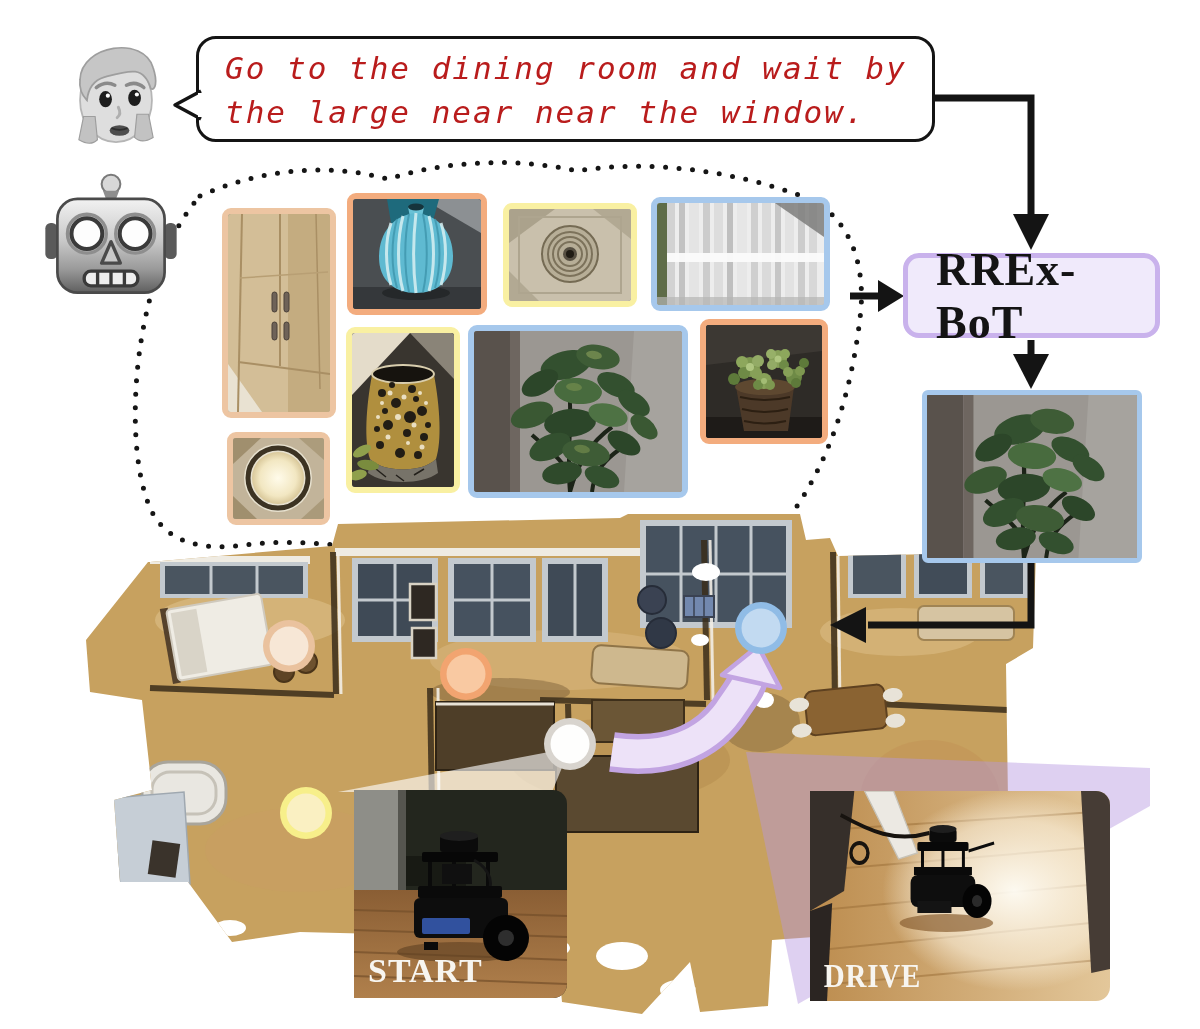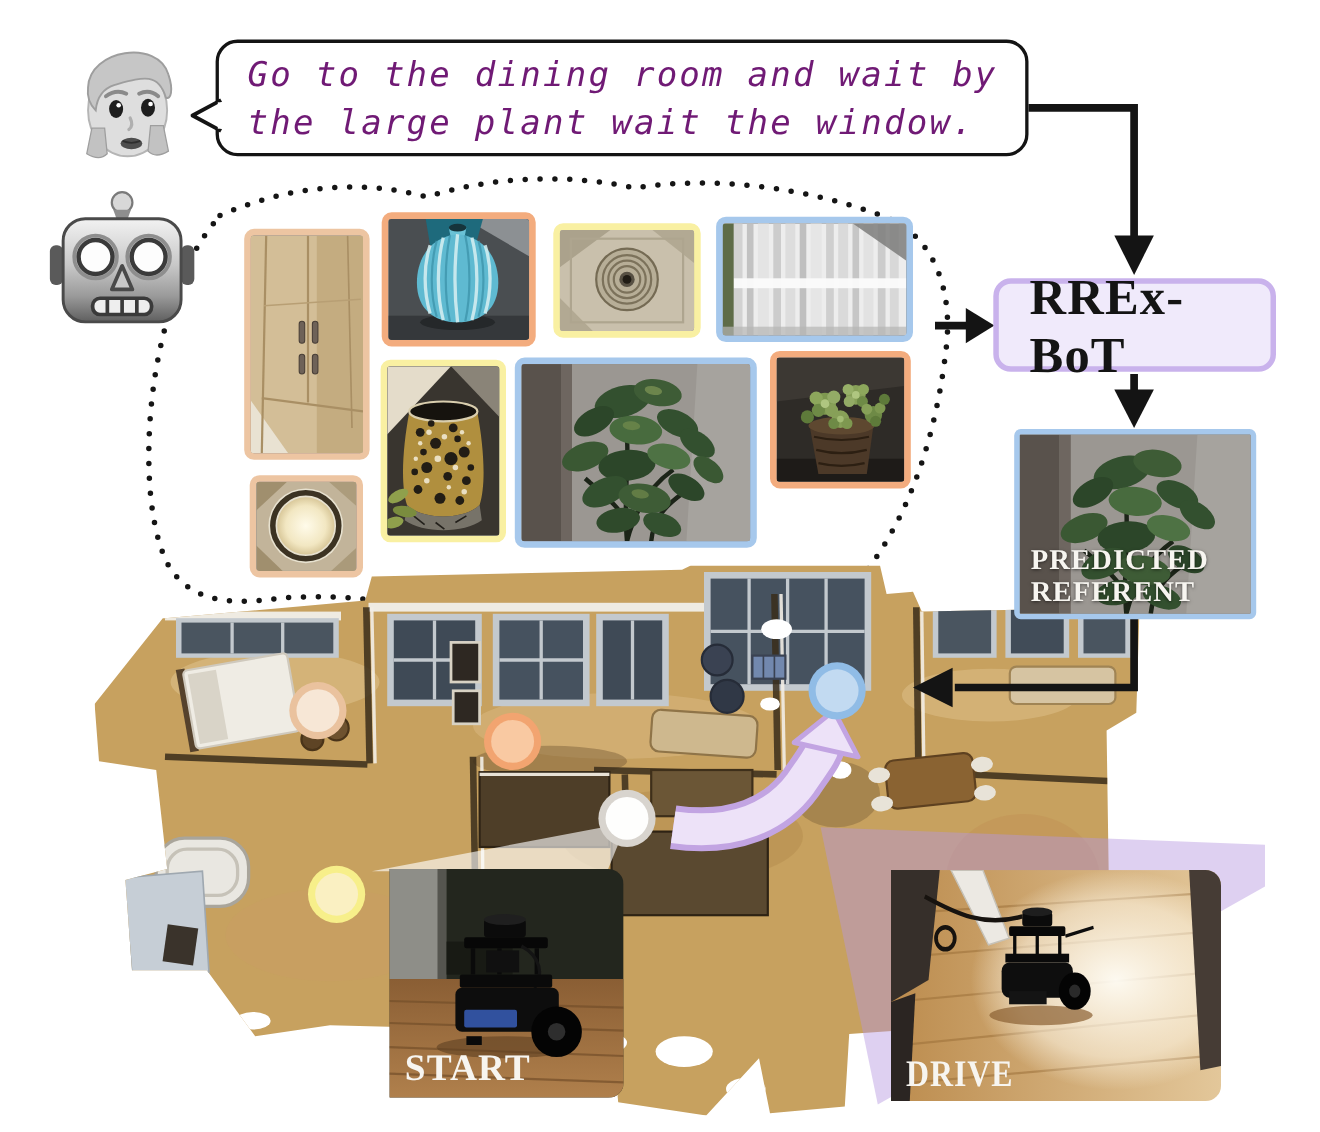--- a/index.html
+++ b/index.html
@@ -4,21 +4,21 @@
 <style>
   html,body{margin:0;padding:0;background:#fff;}
   #fig{position:relative;width:1200px;height:1029px;background:#ffffff;overflow:hidden;
        font-family:"Liberation Serif",serif;}
   .abs{position:absolute;}
   svg{display:block;}
   
   .bubble{left:196px;top:36px;width:739px;height:106px;background:#fff;border:3.5px solid #141414;
           border-radius:20px;box-sizing:border-box;}
   .bubble-text{padding:7px 0 0 26px;font-family:"DejaVu Sans Mono",monospace;font-style:italic;
-               font-size:31px;line-height:44px;letter-spacing:2px;color:#701a75;white-space:nowrap;}
+               font-size:31px;line-height:44px;letter-spacing:2px;color:#b91c1c;white-space:nowrap;}
   .tail{left:172px;top:88px;}
   
   .tile{position:absolute;box-sizing:border-box;border-radius:9px;overflow:hidden;background:#888;}
   .tile svg{width:100%;height:100%;}
   .b-peach{border:6px solid #EDC5A2;}
   .b-orange{border:6px solid #F3AC7E;}
   .b-yellow{border:6px solid #F9F0A2;}
   .b-blue{border:6px solid #A6C8EC;}
   
   .model-box{left:903px;top:253px;width:257px;height:85px;background:#F0EAFB;border:5px solid #C9B2EC;
@@ -260,21 +260,21 @@
     <path d="M50,52 L43,68 L57,68 Z" fill="#C9C9C9" stroke="#4A4A4A" stroke-width="2.5" stroke-linejoin="round"></path>
     <rect x="30" y="74" width="40" height="11" rx="5" fill="#EEEEEE" stroke="#3A3A3A" stroke-width="2.5"></rect>
     <line x1="40" y1="74" x2="40" y2="85" stroke="#3A3A3A" stroke-width="2.5"></line>
     <line x1="50" y1="74" x2="50" y2="85" stroke="#3A3A3A" stroke-width="2.5"></line>
     <line x1="60" y1="74" x2="60" y2="85" stroke="#3A3A3A" stroke-width="2.5"></line>
   </svg>
 
   <div class="abs bubble">
     <div class="bubble-text">
       <div>Go to the dining room and wait by</div>
-      <div>the large plant wait the window.</div>
+      <div>the large near near the window.</div>
     </div>
   </div>
   <svg class="abs tail" width="30" height="34" viewBox="0 0 30 34">
     <path d="M29,3 L3,17 L29,31" fill="#FFFFFF" stroke="#141414" stroke-width="3.5" stroke-linejoin="round"></path>
     <rect x="26" y="5" width="4" height="24" fill="#FFFFFF"></rect>
   </svg>
 
   <div class="tile b-peach" style="left:222px;top:208px;width:114px;height:210px;">
     <svg viewBox="0 0 102 198" preserveAspectRatio="none">
       <rect width="102" height="198" fill="#D3BE97"></rect>
@@ -521,24 +521,20 @@
         <ellipse cx="96" cy="92" rx="26" ry="14" fill="#2C4629" transform="rotate(-5 96 92)"></ellipse>
         <ellipse cx="134" cy="84" rx="20" ry="11" fill="#4E7244" transform="rotate(15 134 84)"></ellipse>
         <ellipse cx="160" cy="72" rx="18" ry="10" fill="#33502F" transform="rotate(35 160 72)"></ellipse>
         <ellipse cx="76" cy="116" rx="22" ry="12" fill="#33502F" transform="rotate(-25 76 116)"></ellipse>
         <ellipse cx="112" cy="122" rx="24" ry="13" fill="#3E5C36" transform="rotate(10 112 122)"></ellipse>
         <ellipse cx="150" cy="112" rx="18" ry="10" fill="#2C4629" transform="rotate(30 150 112)"></ellipse>
         <ellipse cx="88" cy="142" rx="20" ry="11" fill="#2F4A2B" transform="rotate(-10 88 142)"></ellipse>
         <ellipse cx="128" cy="146" rx="18" ry="10" fill="#33502F" transform="rotate(20 128 146)"></ellipse>
       </g>
     </svg>
-    <div class="pred-label">
-      <div>PREDICTED</div>
-      <div>REFERENT</div>
-    </div>
   </div>
 
   <div class="photo" style="left:337px;top:790px;width:213px;height:208px;">
     <svg viewBox="0 0 213 208" preserveAspectRatio="none">
       <defs>
         <linearGradient id="gradWoodS" x1="0" y1="0" x2="0" y2="1">
           <stop offset="0" stop-color="#8A5E34"></stop>
             <stop offset="1" stop-color="#B0804C"></stop>
         </linearGradient>
       </defs>

